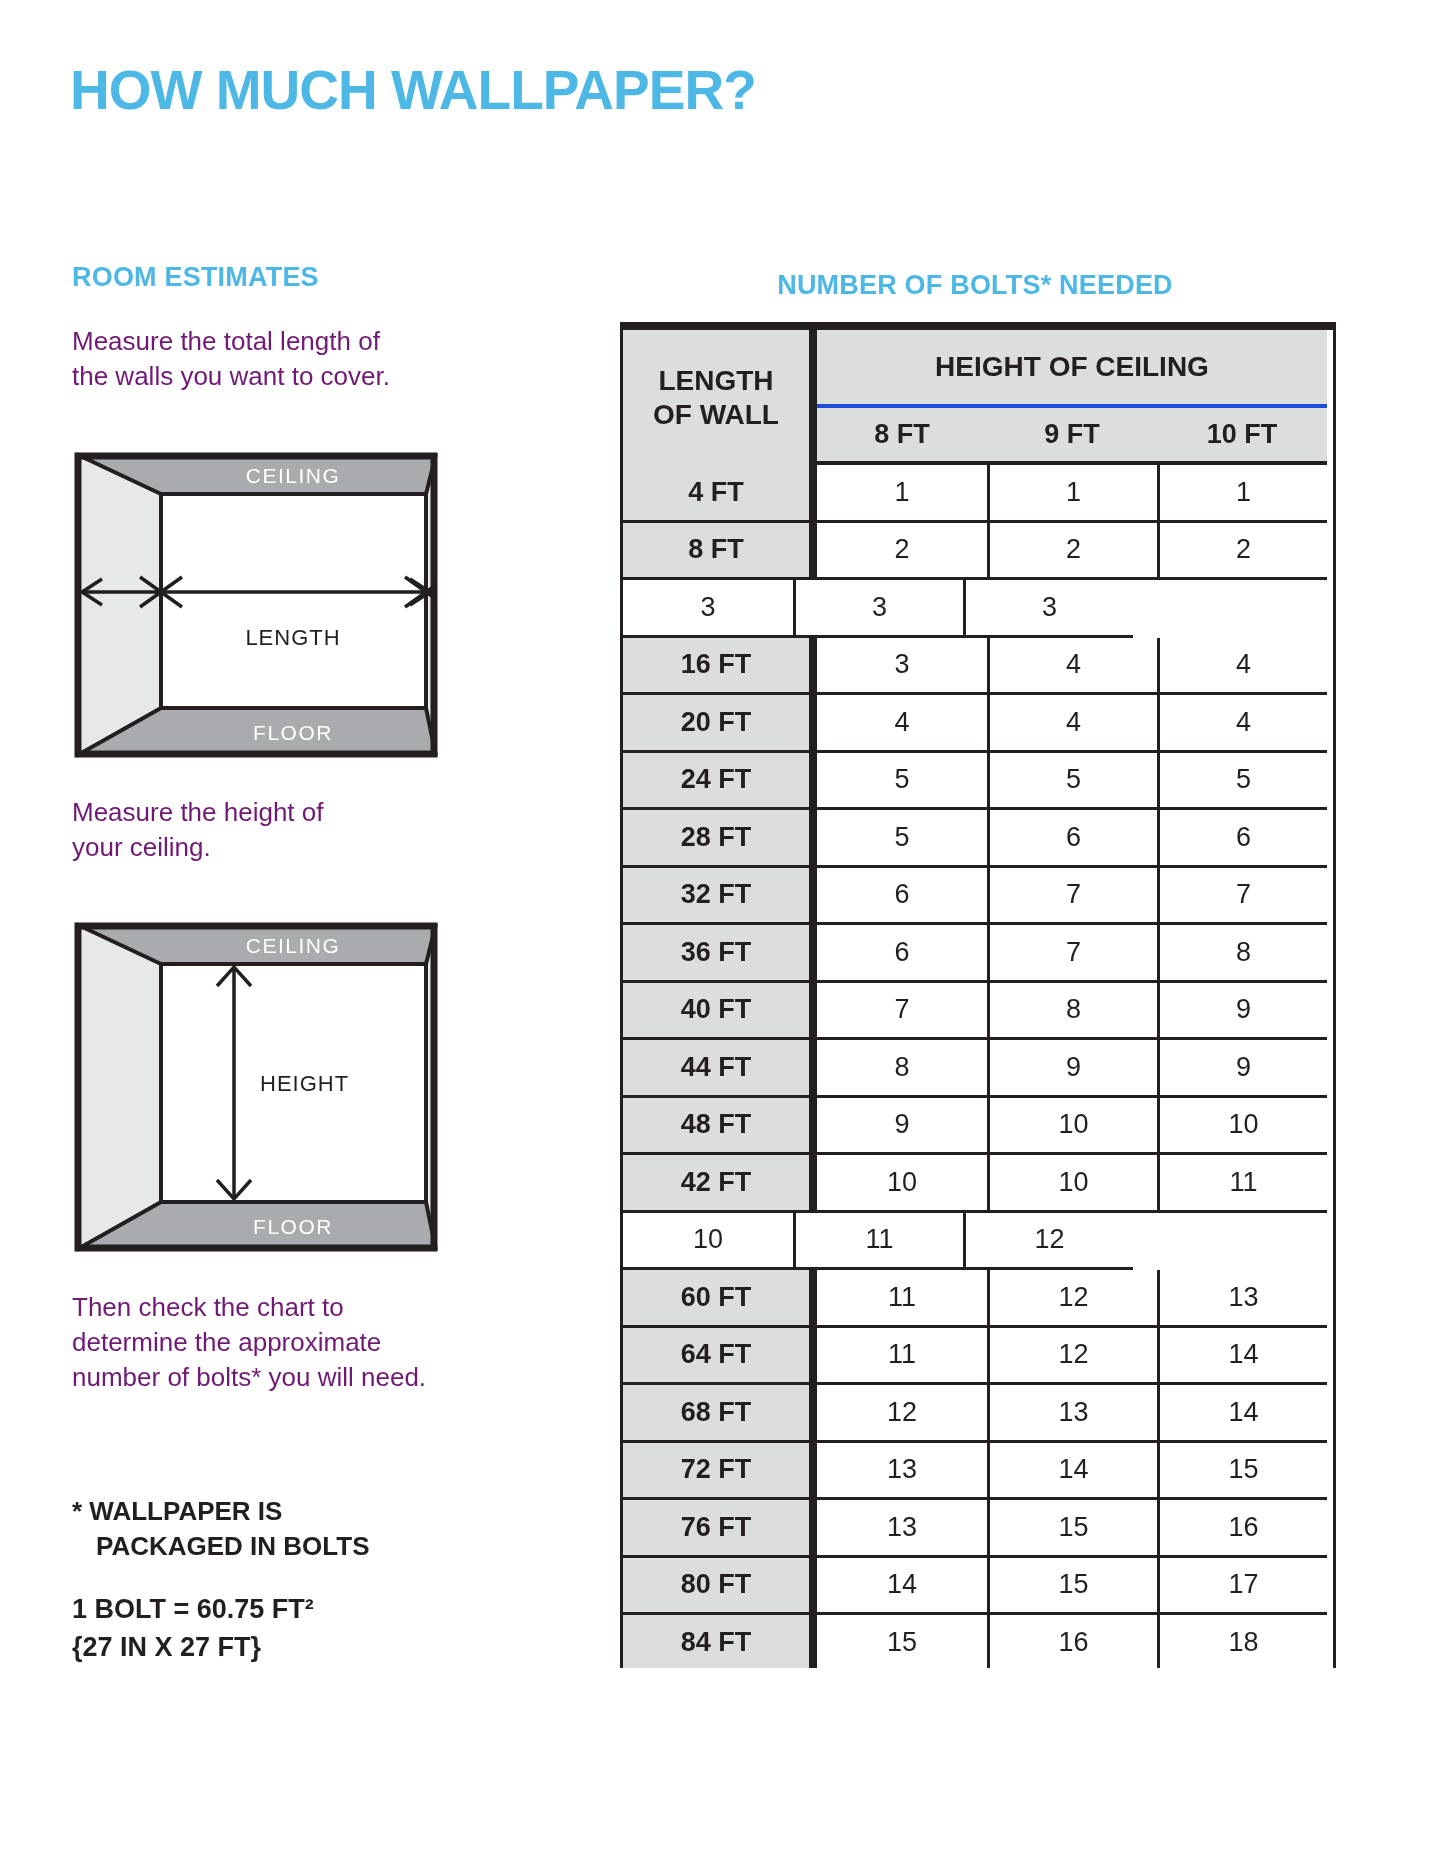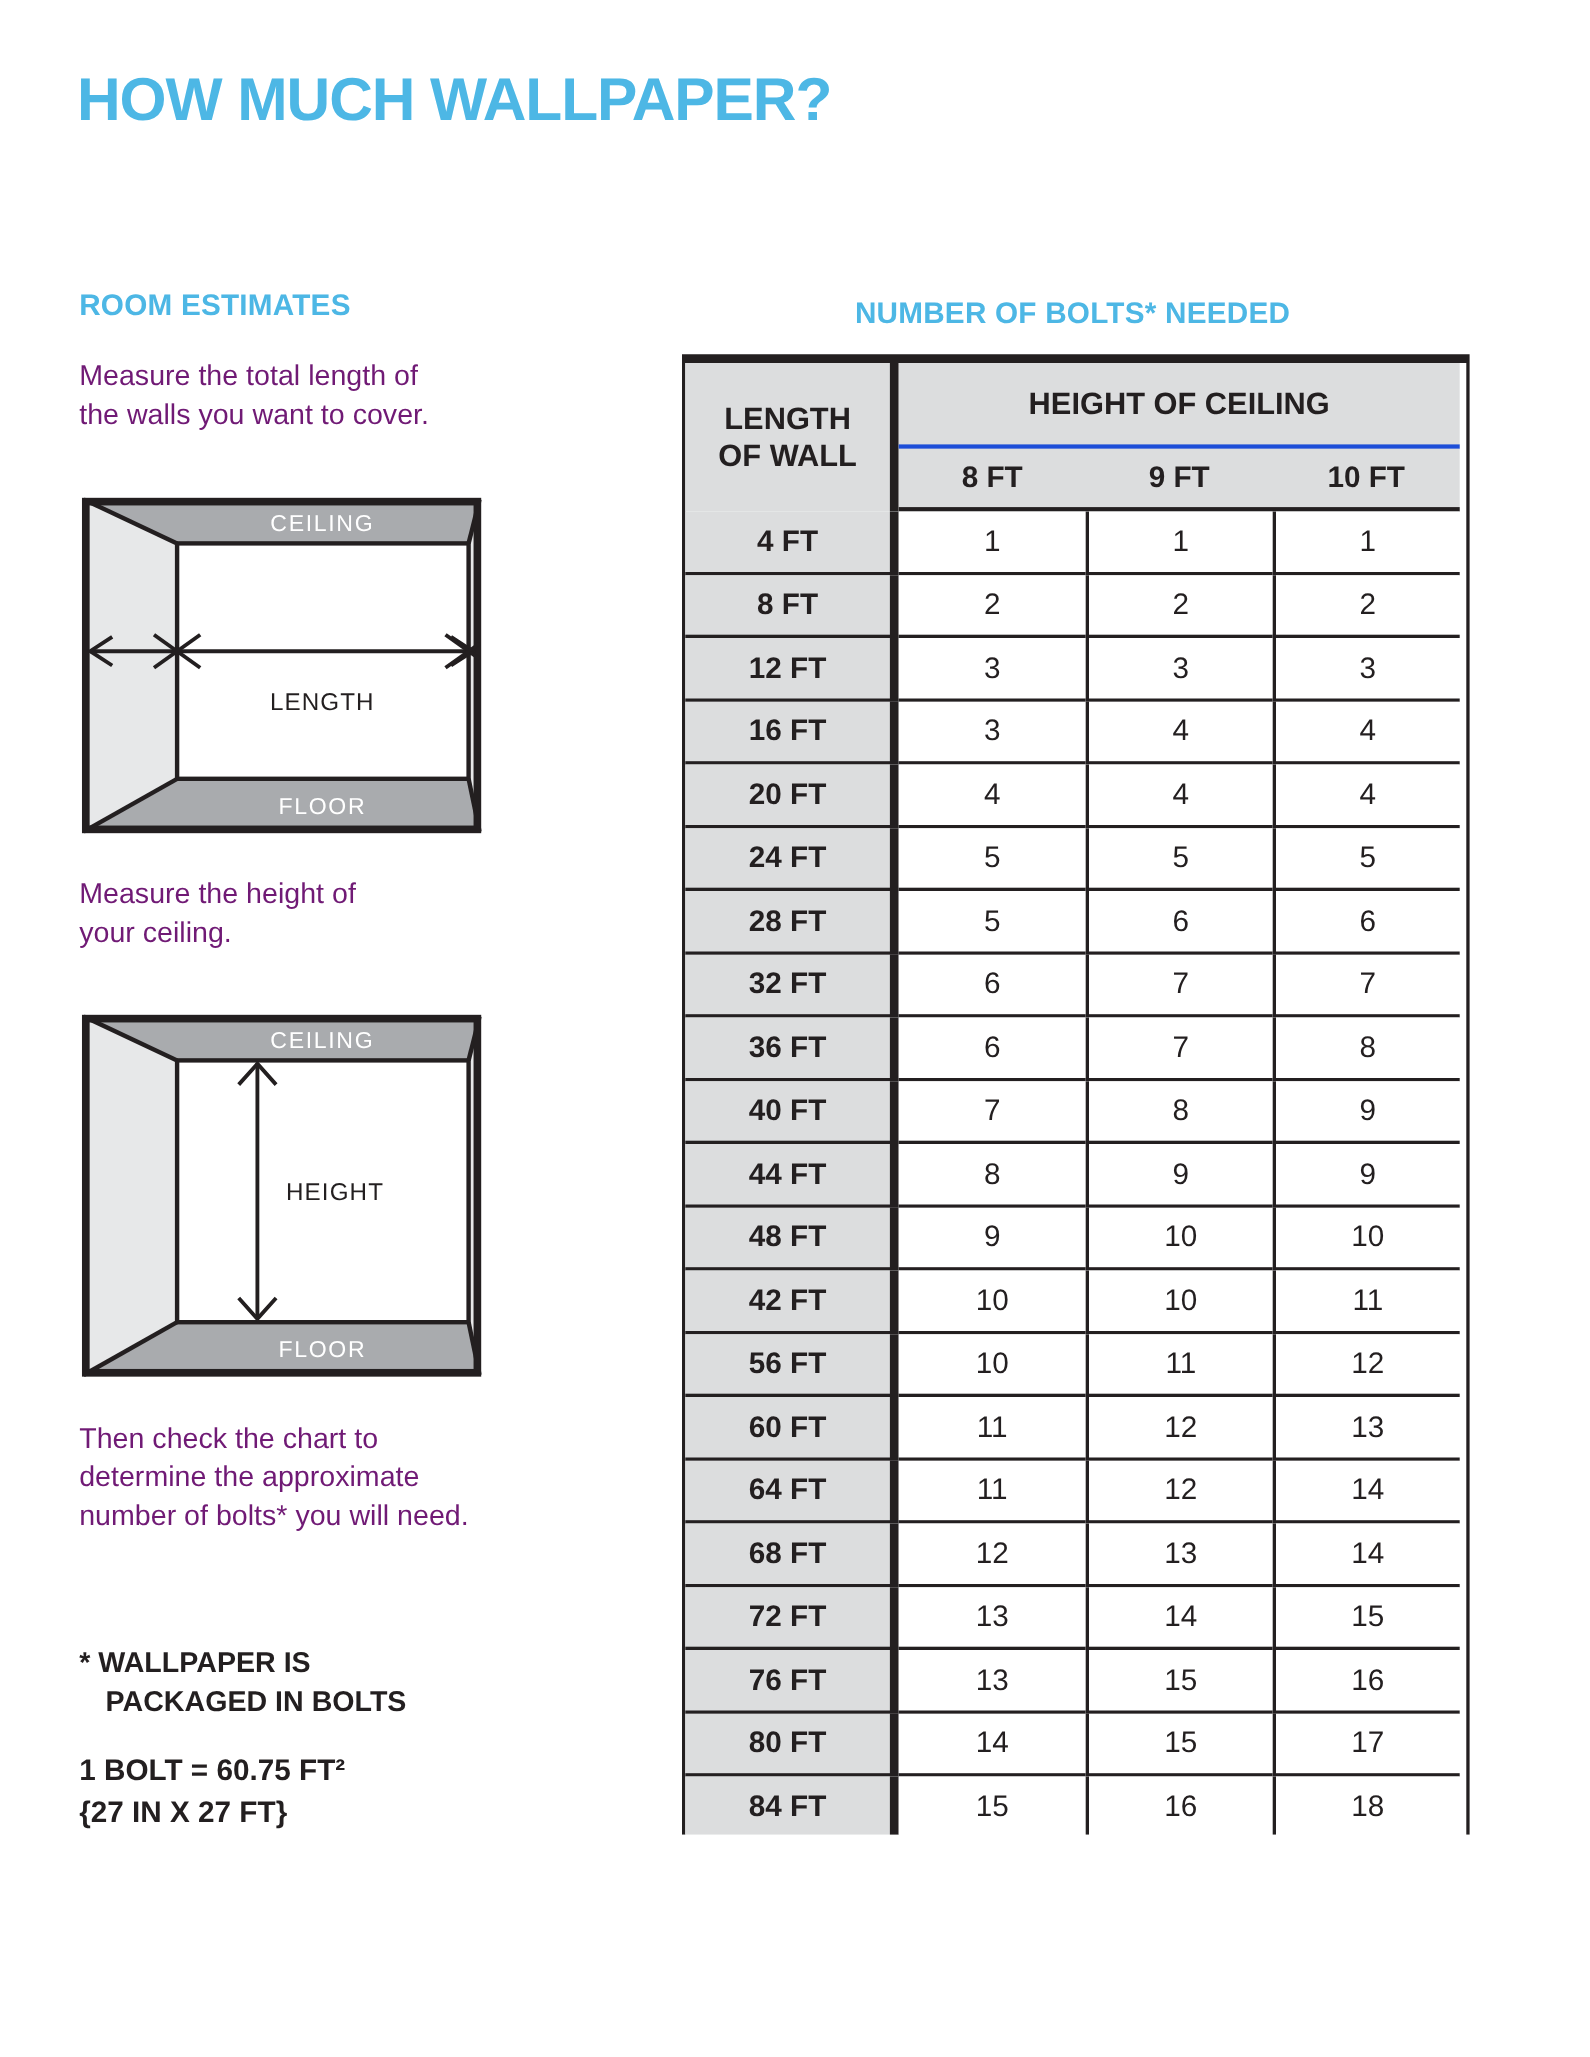--- a/index.html
+++ b/index.html
@@ -154,21 +154,20 @@
           <div class="tcell vline">1</div>
           <div class="tcell vline">1</div>
         </div>
         <div class="trow">
           <div class="tlabel">8 FT</div>
           <div class="tcell">2</div>
           <div class="tcell vline">2</div>
           <div class="tcell vline">2</div>
         </div>
         <div class="trow">
-          <div class="tlabel">12 FT</div>
           <div class="tcell">3</div>
           <div class="tcell vline">3</div>
           <div class="tcell vline">3</div>
         </div>
         <div class="trow">
           <div class="tlabel">16 FT</div>
           <div class="tcell">3</div>
           <div class="tcell vline">4</div>
           <div class="tcell vline">4</div>
         </div>
@@ -220,21 +219,20 @@
           <div class="tcell vline">10</div>
           <div class="tcell vline">10</div>
         </div>
         <div class="trow">
           <div class="tlabel">42 FT</div>
           <div class="tcell">10</div>
           <div class="tcell vline">10</div>
           <div class="tcell vline">11</div>
         </div>
         <div class="trow">
-          <div class="tlabel">56 FT</div>
           <div class="tcell">10</div>
           <div class="tcell vline">11</div>
           <div class="tcell vline">12</div>
         </div>
         <div class="trow">
           <div class="tlabel">60 FT</div>
           <div class="tcell">11</div>
           <div class="tcell vline">12</div>
           <div class="tcell vline">13</div>
         </div>

